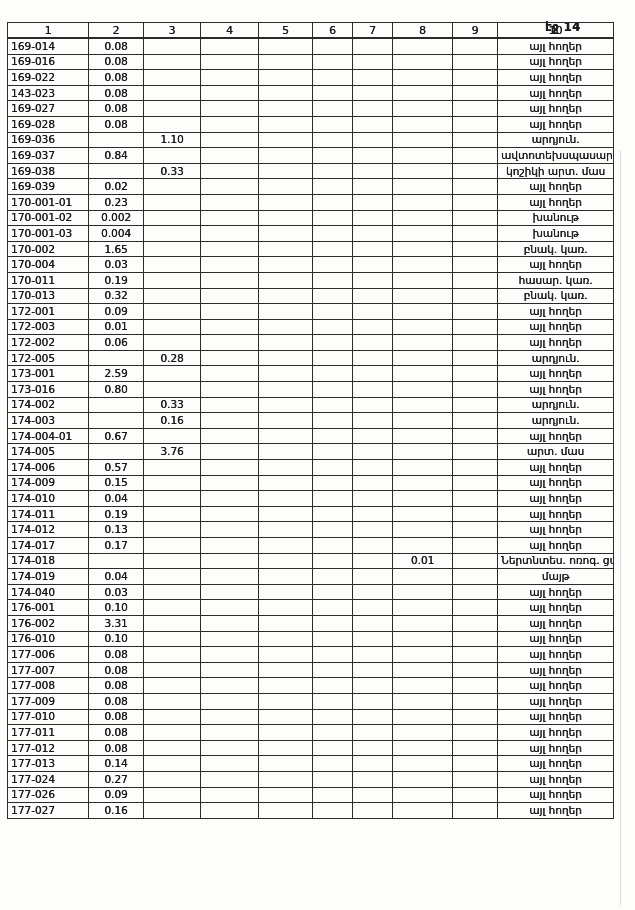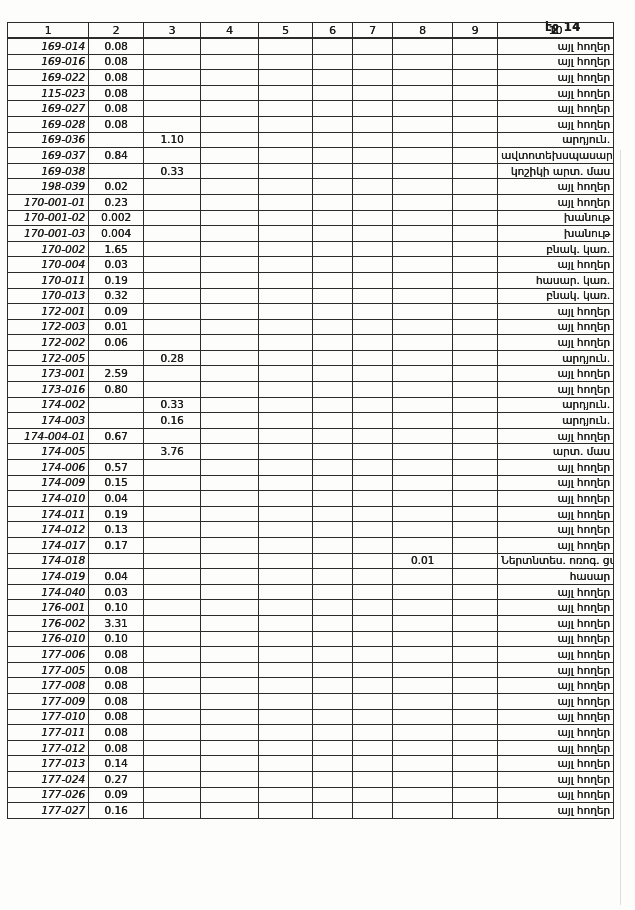--- a/index.html
+++ b/index.html
@@ -36,23 +36,23 @@
     overflow: hidden;
     text-shadow: 0.35px 0 0 currentColor; 
   }
   table.register th {
     height: 14px;
     font-size: 11px;
     font-weight: normal;
     text-align: center;
     border-bottom-width: 2px;
   }
-  td.cell-code { text-align: right; padding-left: 5px; font-style: italic; }
+  td.cell-code { text-align: left; padding-left: 5px; }
   td.cell-num  { text-align: center; }
-  td.cell-label { text-align: right; font-size: 10px; padding-left: 4px; position: relative; }
+  td.cell-label { text-align: center; font-size: 10px; padding-left: 4px; position: relative; }
   
   col.c1 { width: 81px; }  col.c2 { width: 55px; }
   col.c3 { width: 57px; }  col.c4 { width: 58px; }
   col.c5 { width: 54px; }  col.c6 { width: 40px; }
   col.c7 { width: 40px; }  col.c8 { width: 60px; }
   col.c9 { width: 45px; }  col.c10 { width: 116px; }
   .scan-edge-line {
     position: absolute;
     left: 620px; top: 150px;
     width: 1px; height: 755px;
@@ -127,21 +127,21 @@
           <td class="cell-num"></td>
           <td class="cell-num"></td>
           <td class="cell-num"></td>
           <td class="cell-num"></td>
           <td class="cell-num"></td>
           <td class="cell-num"></td>
           <td class="cell-num"></td>
           <td class="cell-label">այլ հողեր</td>
         </tr>
         <tr>
-          <td class="cell-code">115-023</td>
+          <td class="cell-code">143-023</td>
           <td class="cell-num">0.08</td>
           <td class="cell-num"></td>
           <td class="cell-num"></td>
           <td class="cell-num"></td>
           <td class="cell-num"></td>
           <td class="cell-num"></td>
           <td class="cell-num"></td>
           <td class="cell-num"></td>
           <td class="cell-label">այլ հողեր</td>
         </tr>
@@ -199,21 +199,21 @@
           <td class="cell-num">0.33</td>
           <td class="cell-num"></td>
           <td class="cell-num"></td>
           <td class="cell-num"></td>
           <td class="cell-num"></td>
           <td class="cell-num"></td>
           <td class="cell-num"></td>
           <td class="cell-label">կոշիկի արտ. մաս</td>
         </tr>
         <tr>
-          <td class="cell-code">198-039</td>
+          <td class="cell-code">169-039</td>
           <td class="cell-num">0.02</td>
           <td class="cell-num"></td>
           <td class="cell-num"></td>
           <td class="cell-num"></td>
           <td class="cell-num"></td>
           <td class="cell-num"></td>
           <td class="cell-num"></td>
           <td class="cell-num"></td>
           <td class="cell-label">այլ հողեր</td>
         </tr>
@@ -508,21 +508,21 @@
         <tr>
           <td class="cell-code">174-019</td>
           <td class="cell-num">0.04</td>
           <td class="cell-num"></td>
           <td class="cell-num"></td>
           <td class="cell-num"></td>
           <td class="cell-num"></td>
           <td class="cell-num"></td>
           <td class="cell-num"></td>
           <td class="cell-num"></td>
-          <td class="cell-label">հասար</td>
+          <td class="cell-label">մայթ</td>
         </tr>
         <tr>
           <td class="cell-code">174-040</td>
           <td class="cell-num">0.03</td>
           <td class="cell-num"></td>
           <td class="cell-num"></td>
           <td class="cell-num"></td>
           <td class="cell-num"></td>
           <td class="cell-num"></td>
           <td class="cell-num"></td>
@@ -571,21 +571,21 @@
           <td class="cell-num"></td>
           <td class="cell-num"></td>
           <td class="cell-num"></td>
           <td class="cell-num"></td>
           <td class="cell-num"></td>
           <td class="cell-num"></td>
           <td class="cell-num"></td>
           <td class="cell-label">այլ հողեր</td>
         </tr>
         <tr>
-          <td class="cell-code">177-005</td>
+          <td class="cell-code">177-007</td>
           <td class="cell-num">0.08</td>
           <td class="cell-num"></td>
           <td class="cell-num"></td>
           <td class="cell-num"></td>
           <td class="cell-num"></td>
           <td class="cell-num"></td>
           <td class="cell-num"></td>
           <td class="cell-num"></td>
           <td class="cell-label">այլ հողեր</td>
         </tr>

